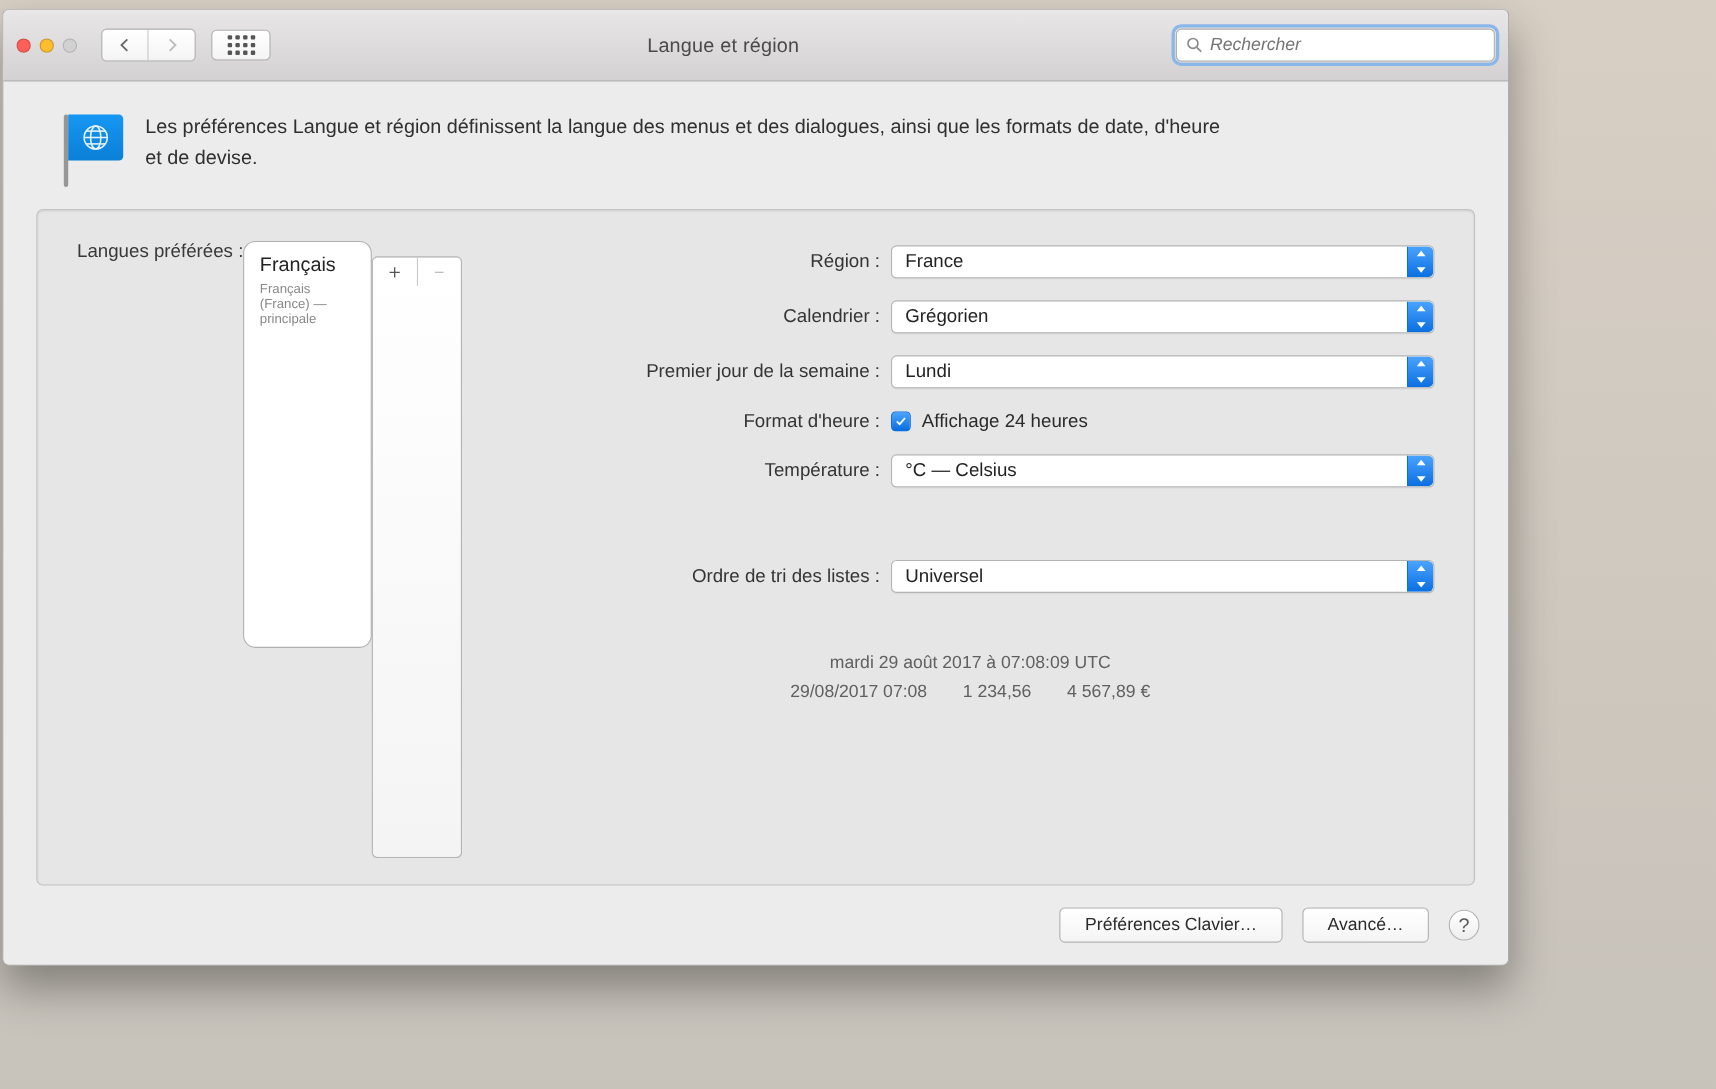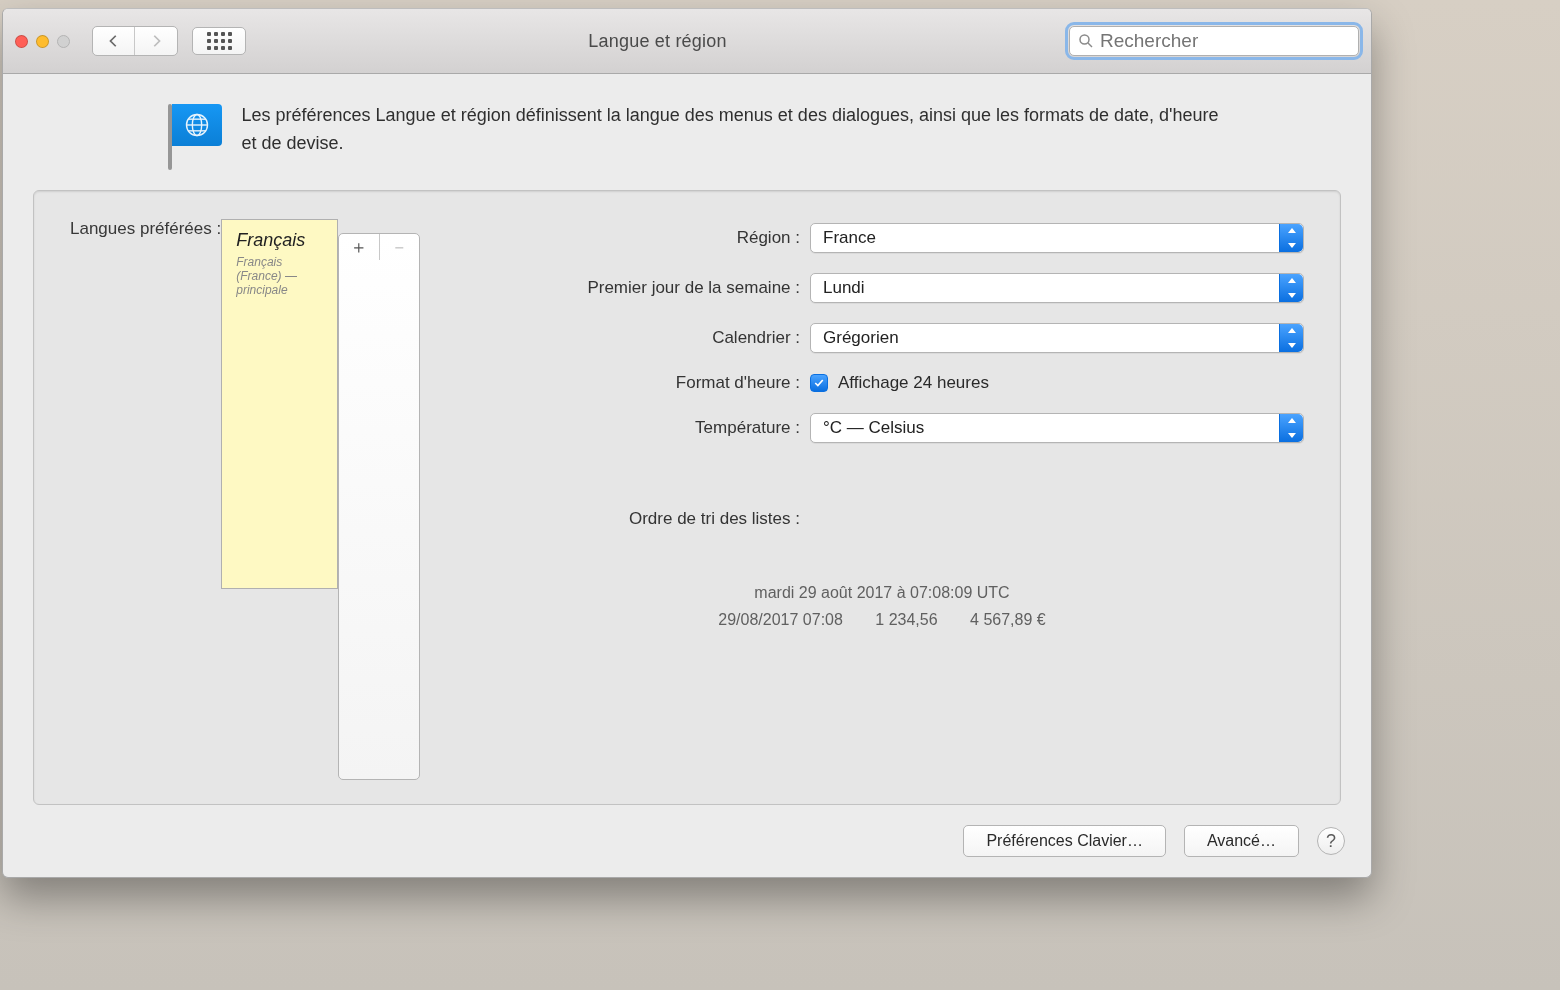--- a/index.html
+++ b/index.html
@@ -84,30 +84,29 @@
     border-radius: 5px;
     border: 1px solid #b0b0b0;
     outline: 3px solid #8ab7e9;
     outline-offset: 1px;
     background: #ffffff;
     display:flex; align-items:center;
     padding: 0 8px; gap: 6px;
   }
   .search input {
     border: none; outline: none; flex:1;
-    font-size: 19px; color:#9a9a9a; background: transparent;
+    font-size: 16px; color:#9a9a9a; background: transparent; font-style: italic;
   }
   .search svg { width:16px; height:16px; color:#8a8a8a; }
 
   
   .header-desc {
     display:flex; align-items:flex-start;
     padding: 28px 40px 24px 51px;
     gap: 14px;
-    justify-content: center;
   }
   .flag-icon {
     width: 64px; height: 64px;
     position: relative;
   }
   .flag-icon .pole { position:absolute; left:4px; top:2px; bottom:-4px; width:4px; background:#969696; border-radius:2px; }
   .flag-icon .flag {
     position:absolute; left:8px; top:2px; width:50px; height:42px;
     background: linear-gradient(#1697f4, #0b7fd6);
     border-radius: 0 4px 4px 0;
@@ -138,26 +137,25 @@
     display:flex;
     gap: 40px;
     flex:1;
   }
 
   
   .lang-col { width: 350px; display:flex; flex-direction:row; }
   .lang-title { font-size: 17px; color:#383838; margin-bottom: 10px; }
   .lang-list {
     flex:1;
-    background:#fef9c3;
+    background:#ffffff;
     border: 1px solid #b0b0b0;
-    border-radius: 0;
+    border-radius: 11px;
     padding: 10px 14px;
     height: 370px;
-    font-style: italic;
   }
   .lang-item .lang-name { font-size: 18px; color:#222; }
   .lang-item .lang-sub  { font-size: 12px; color:#888; margin-top:4px; }
 
   .pm-seg {
     margin-top: 14px;
     display:flex;
     width: 82px;
     border: 1px solid #b4b4b4;
     border-radius: 5px;
@@ -351,31 +349,31 @@
 
         <div class="form-row">
           <div class="form-label">Région :</div>
           <div class="popup">
             <span>France</span>
             <div class="stepper"></div>
           </div>
         </div>
 
         <div class="form-row">
+          <div class="form-label">Calendrier :</div>
+          <div class="popup">
+            <span>Grégorien</span>
+            <div class="stepper"></div>
+          </div>
+        </div>
+
+        <div class="form-row">
           <div class="form-label">Premier jour de la semaine :</div>
           <div class="popup">
             <span>Lundi</span>
-            <div class="stepper"></div>
-          </div>
-        </div>
-
-        <div class="form-row">
-          <div class="form-label">Calendrier :</div>
-          <div class="popup">
-            <span>Grégorien</span>
             <div class="stepper"></div>
           </div>
         </div>
 
         <div class="form-row">
           <div class="form-label">Format d'heure :</div>
           <div class="checkbox-row" style="flex:1">
             <div class="chk">
               <svg viewBox="0 0 16 16">
                     <path d="M3 8 L6.5 11.5 L13 4" fill="none" stroke="currentColor" stroke-width="2.2"></path>
@@ -390,20 +388,24 @@
           <div class="popup">
             <span>°C — Celsius</span>
             <div class="stepper"></div>
           </div>
         </div>
 
         <div class="spacer"></div>
 
         <div class="form-row">
           <div class="form-label">Ordre de tri des listes :</div>
+          <div class="popup">
+            <span>Universel</span>
+            <div class="stepper"></div>
+          </div>
         </div>
 
         <div class="sample">
           <div>mardi 29 août 2017 à 07:08:09 UTC</div>
           <div class="s2">
             <span>29/08/2017 07:08</span>
             <span>1 234,56</span>
             <span>4 567,89 €</span>
           </div>
         </div>

